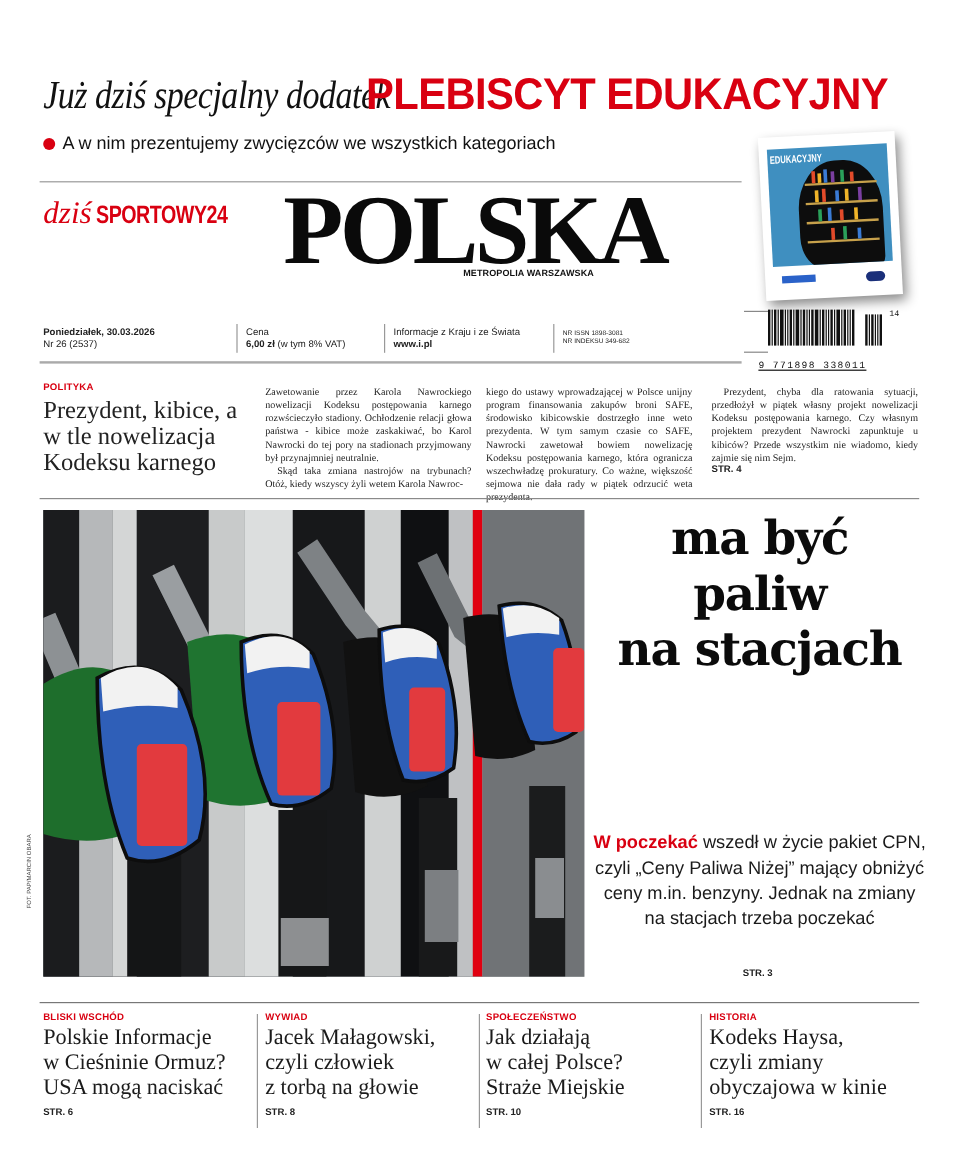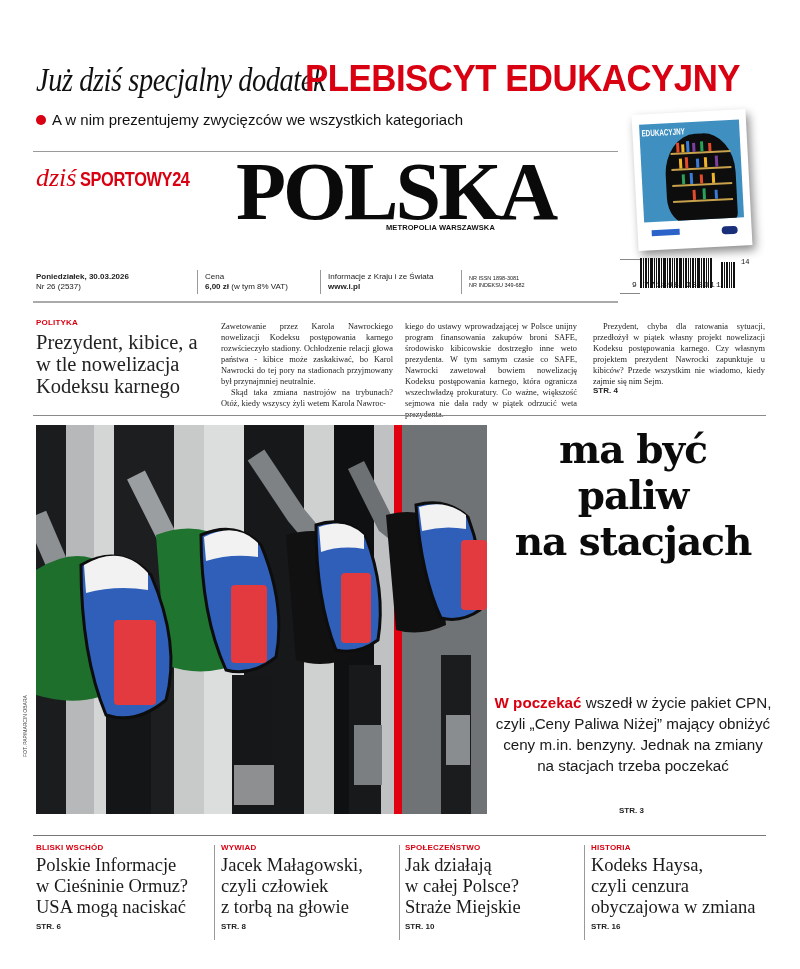--- a/index.html
+++ b/index.html
@@ -40,21 +40,21 @@
   .info-col { top:272px; font-size:8px; line-height:10px; color:#222; white-space:nowrap; }
   .info-bold { font-weight:bold; }
   .vsep { width:1px; background:#999; }
   .info-rule { left:33px; top:301px; width:585px; height:2px; background:#aaa; }
   .info-rule-r { left:620px; top:293px; width:20px; height:1px; background:#888; }
 
   
   .barcode { left:640px; top:258px; width:122px; height:34px; display:flex; align-items:flex-start; }
   .bars { display:flex; height:30px; }
   .bars span { display:inline-block; height:30px; background:#111; margin-right:1px; }
-  .barcode-num { position:absolute; left:632px; top:280px; font-family:"Liberation Mono", monospace; font-size:8px; letter-spacing:1.2px; color:#111; white-space:nowrap; }
+  .barcode-num { position:absolute; left:632px; top:301px; font-family:"Liberation Mono", monospace; font-size:8px; letter-spacing:1.2px; color:#111; white-space:nowrap;text-decoration:underline; }
   .addon-num { position:absolute; left:741px; top:258px; font-family:"Liberation Mono", monospace; font-size:7px; color:#111; }
 
   
   .kicker { font-size:8px; font-weight:bold; color:#d90011; letter-spacing:0.2px; white-space:nowrap; }
   .pol-kicker { left:36px; top:318px; }
   .pol-headline { left:36px; top:331px; width:180px; font-family:"Liberation Serif", serif; font-size:20.5px; line-height:22px; color:#222; }
   .body-col { top:321px; width:172px; font-family:"Liberation Serif", serif; font-size:8.4px; line-height:11px; color:#222; text-align:justify; hyphens:manual; }
   .body-col p { margin:0; text-indent:0; }
   .body-col p.ind { text-indent:10px; }
   .str-ref { font-size:8px; font-weight:bold; color:#222; white-space:nowrap; }
@@ -318,16 +318,16 @@
   <div class="kicker">SPOŁECZEŃSTWO</div>
   <div class="teaser-head">Jak działają</div>
   <div class="teaser-head">w całej Polsce?</div>
   <div class="teaser-head">Straże Miejskie</div>
   <span class="str-ref">STR. 10</span>
 </div>
 <div class="abs t-sep" style="left:584px;"></div>
 <div class="abs teaser" style="left:591px;">
   <div class="kicker">HISTORIA</div>
   <div class="teaser-head">Kodeks Haysa,</div>
-  <div class="teaser-head">czyli cenzura</div>
-  <div class="teaser-head">obyczajowa w zmiana</div>
+  <div class="teaser-head">czyli zmiany</div>
+  <div class="teaser-head">obyczajowa w kinie</div>
   <span class="str-ref">STR. 16</span>
 </div>
 
 </body></html>

